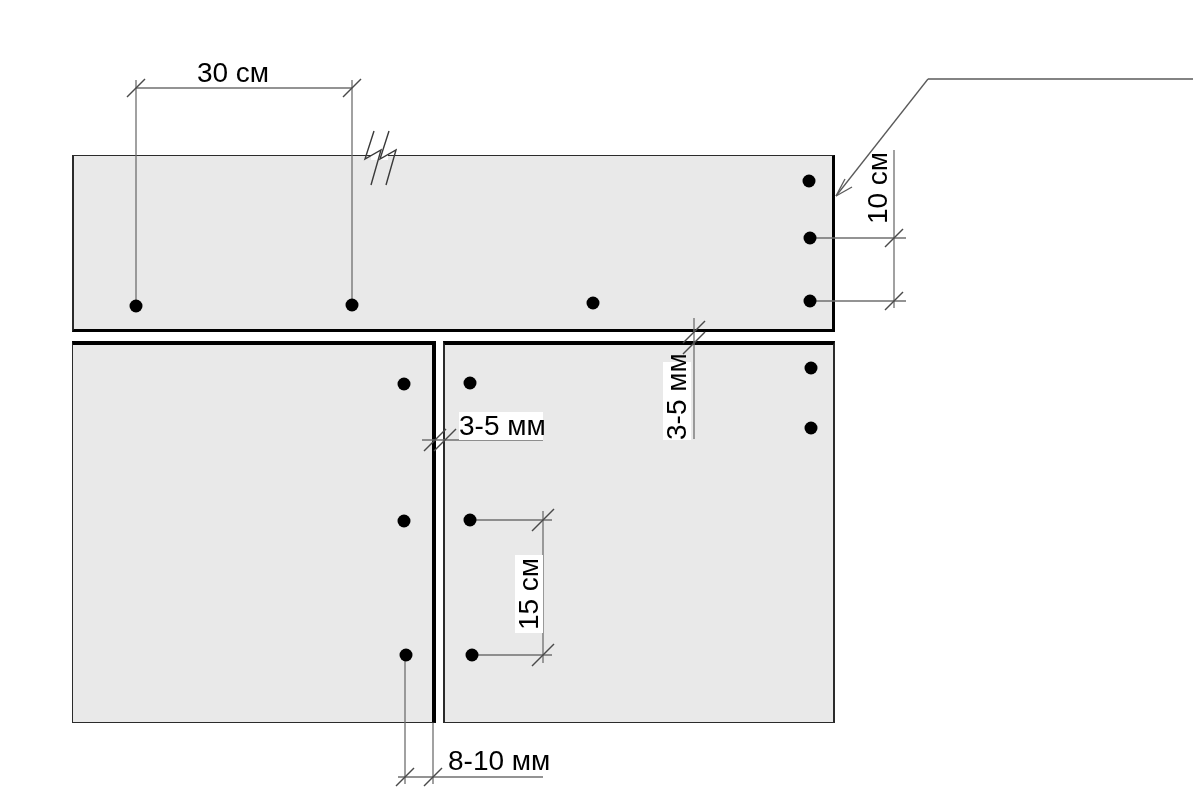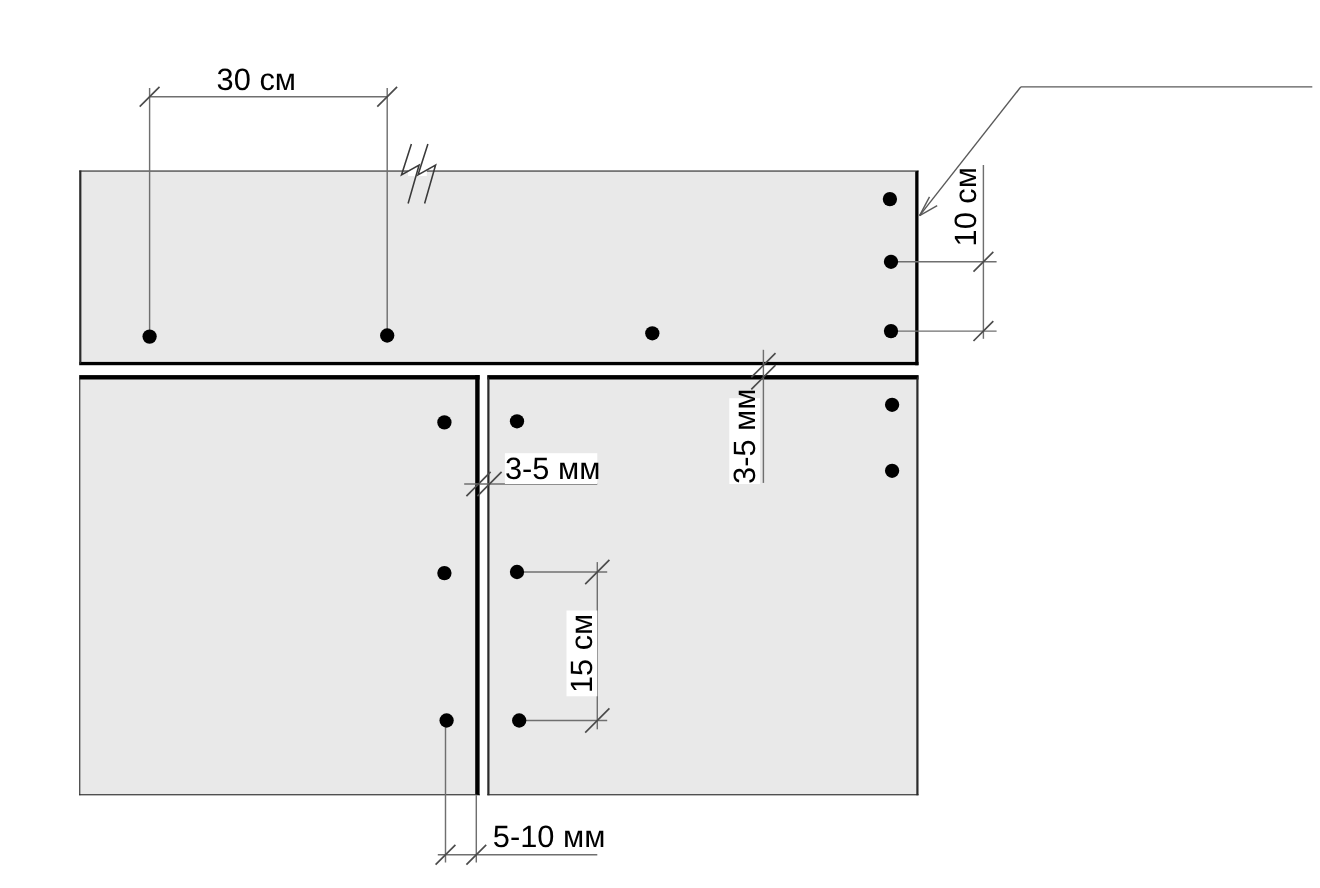--- a/index.html
+++ b/index.html
@@ -169,15 +169,15 @@
 
 
   <div class="dim-label rot" id="label-10cm">10 см</div>
 
   <div class="dim-label rot whitebg" id="label-3-5mm-v">3-5 мм</div>
 
   <div class="dim-label whitebg" id="label-3-5mm-h">3-5 мм</div>
 
   <div class="dim-label rot whitebg" id="label-15cm">15 см</div>
 
-  <div class="dim-label" id="label-8-10mm">5-10 мм</div>
+  <div class="dim-label" id="label-8-10mm">8-10 мм</div>
 
 </div>
 
 </body></html>

